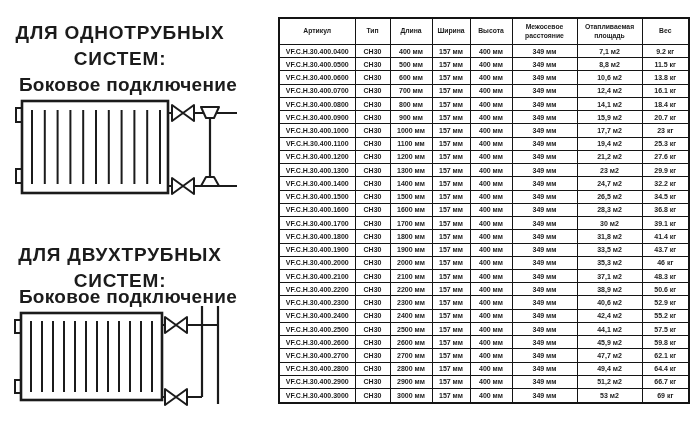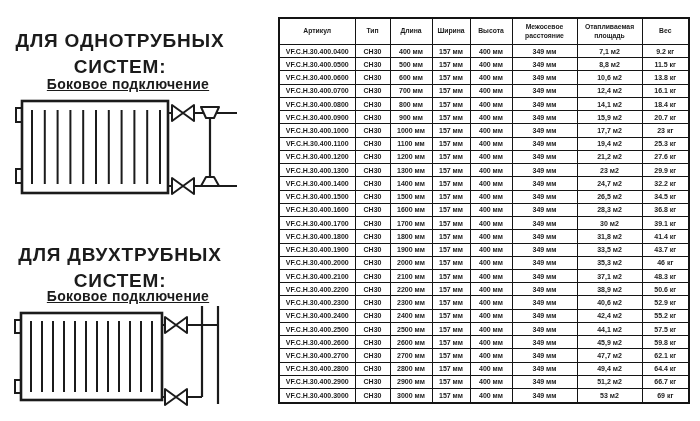--- a/index.html
+++ b/index.html
@@ -4,39 +4,39 @@
 <style>
   html,body{margin:0;padding:0;}
   body{width:700px;height:421px;background:#ffffff;overflow:hidden;
        font-family:"Liberation Sans",sans-serif;}
   .canvas{position:relative;width:700px;height:421px;background:#ffffff;}
 
   
   .sec-title{position:absolute;left:0;width:240px;text-align:center;
     font-weight:700;font-size:19px;line-height:26px;letter-spacing:.8px;color:#1b1b1b;}
   .sec-sub{position:absolute;left:0;width:256px;text-align:center;
-    font-weight:700;font-size:14px;line-height:21px;letter-spacing:.3px;color:#1b1b1b;text-decoration:underline;}
+    font-weight:700;font-size:19px;line-height:21px;letter-spacing:.3px;color:#1b1b1b;}
   .diagram{position:absolute;left:8px;}
 
   
   table.spec{position:absolute;left:278px;top:17px;width:410px;height:387px;
     border-collapse:collapse;table-layout:fixed;background:#ffffff;
     border:2px solid #141414;}
   table.spec th,table.spec td{border:1px solid #141414;text-align:center;
     vertical-align:middle;padding:0;font-weight:700;color:#1b1b1b;
     overflow:hidden;white-space:normal;}
   table.spec th{font-size:6.8px;line-height:1.3;height:25px;}
   table.spec td{font-size:7px;line-height:1;}
 </style>
 </head>
 <body>
 
 <div class="canvas">
 
-  <div class="sec-title" style="top:28px">
+  <div class="sec-title" style="top:20px">
     <div>ДЛЯ ОДНОТРУБНЫХ</div>
     <div>СИСТЕМ:</div>
   </div>
   <div class="sec-sub" style="top:74px">Боковое подключение</div>
 
   <svg class="diagram" style="top:96px" width="235" height="102" viewBox="0 0 235 102">
     <g stroke="#1b1b1b" fill="#ffffff" stroke-width="2.6">
       <rect x="8" y="12" width="7" height="14" stroke-width="2"></rect>
       <rect x="8" y="73" width="7" height="14" stroke-width="2"></rect>
       <rect x="14" y="5" width="146" height="92"></rect>

